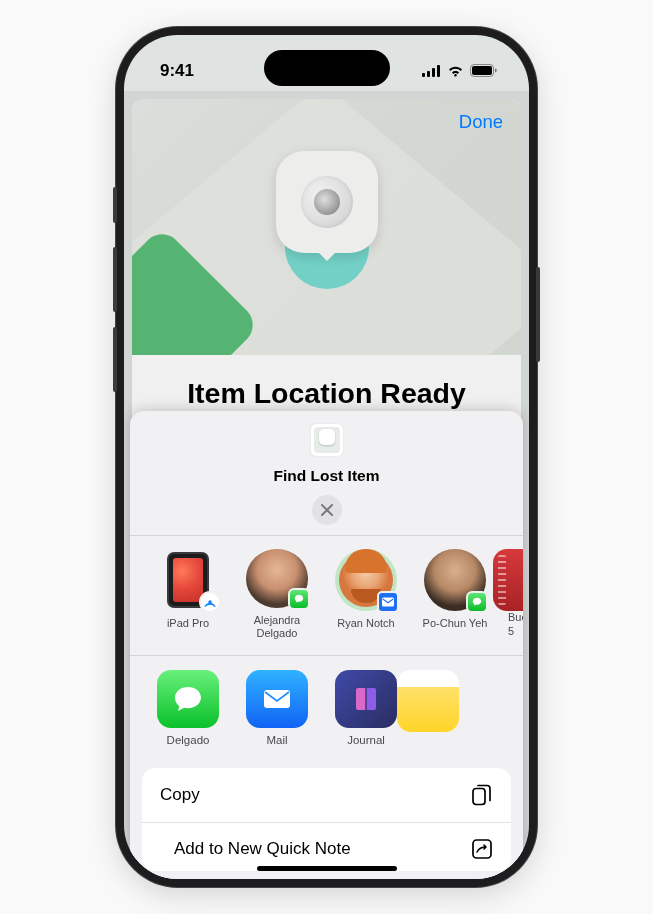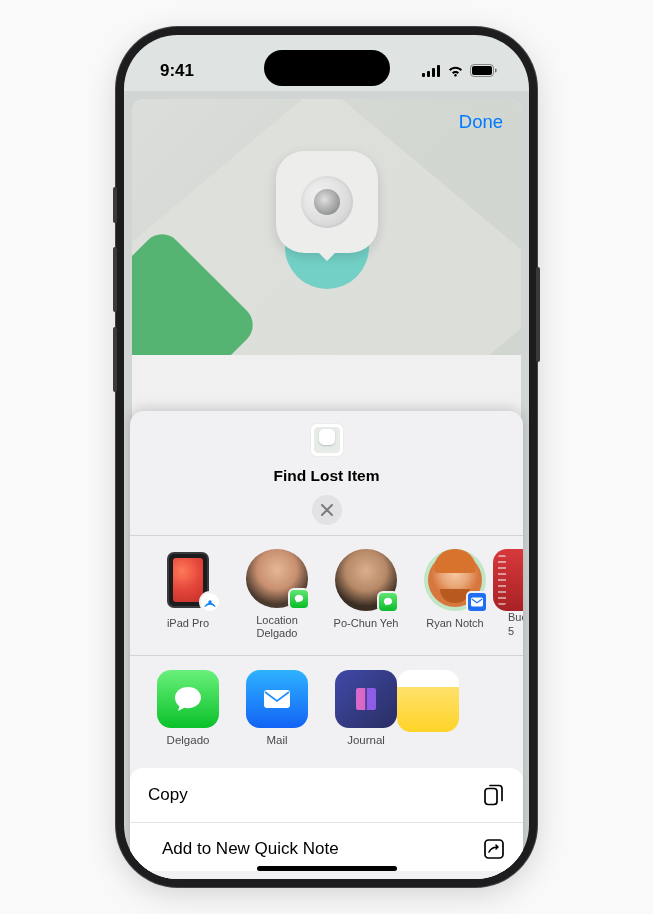--- a/index.html
+++ b/index.html
@@ -230,21 +230,21 @@
     display: flex; flex-direction: column; align-items: center;
     flex-shrink:0;
   }
   .app .app-icon {
     width: 62px; height: 62px; border-radius: 14px;
     margin-bottom: 6px;
     display:flex; align-items:center; justify-content:center;
   }
   .app-name { font-size: 11.5px; color:#49494c; }
   .actions {
-    margin: 8px 0;
+    margin: 8px 12px;
     background: #fff;
     border-radius: 13px;
     overflow:hidden;
   }
   .action {
     display: flex; justify-content: space-between; align-items: center;
     padding: 15px 18px;
     font-size: 17px;
     color:#000;
   }
@@ -332,20 +332,21 @@
         <span class="done-btn">Done</span>
         <div class="pin-wrap">
           <div class="pin-circle"></div>
           <div class="airtag-tile">
             <div class="airtag">
                 <div class="airtag-center"></div>
               </div>
           </div>
         </div>
       </div>
+      <div class="map-title">Item Location Ready</div>
     </div>
 
     <div class="dim"></div>
 
     <div class="share-sheet">
       <div class="sheet-header">
         <div class="link-thumb"></div>
         <div class="sheet-title">Find Lost Item</div>
         <div class="close-btn">
           <svg width="12" height="12" viewBox="0 0 12 12">
@@ -370,47 +371,47 @@
         </div>
 
         <div class="contact">
           <div class="avatar face1">
             <div class="badge imsg">
               <svg width="12" height="12" viewBox="0 0 20 20">
                   <path d="M10 3c4 0 7 2.6 7 5.8 0 3.2-3 5.8-7 5.8-.7 0-1.4-.1-2-.2L5 16l.7-2.3C4 12.5 3 10.8 3 8.8 3 5.6 6 3 10 3z" fill="#fff"></path>
                 </svg>
             </div>
           </div>
-          <div class="contact-name">Location Delgado</div>
-        </div>
-
-        <div class="contact">
-          <div class="avatar face2">
-            <div class="badge imsg">
-              <svg width="12" height="12" viewBox="0 0 20 20">
-                  <path d="M10 3c4 0 7 2.6 7 5.8 0 3.2-3 5.8-7 5.8-.7 0-1.4-.1-2-.2L5 16l.7-2.3C4 12.5 3 10.8 3 8.8 3 5.6 6 3 10 3z" fill="#fff"></path>
-                </svg>
-            </div>
-          </div>
-          <div class="contact-name">Po-Chun Yeh</div>
+          <div class="contact-name">Alejandra Delgado</div>
         </div>
 
         <div class="contact">
           <div class="avatar face3">
             <div class="memoji"></div>
             <div class="badge mail">
               <svg width="12" height="10" viewBox="0 0 16 12">
                   <rect x="0" y="0" width="16" height="12" rx="2" fill="#fff"></rect>
                   <path d="M1 2l7 5 7-5" stroke="#1f6ff5" stroke-width="1.5" fill="none"></path>
                 </svg>
             </div>
           </div>
           <div class="contact-name">Ryan Notch</div>
         </div>
 
+        <div class="contact">
+          <div class="avatar face2">
+            <div class="badge imsg">
+              <svg width="12" height="12" viewBox="0 0 20 20">
+                  <path d="M10 3c4 0 7 2.6 7 5.8 0 3.2-3 5.8-7 5.8-.7 0-1.4-.1-2-.2L5 16l.7-2.3C4 12.5 3 10.8 3 8.8 3 5.6 6 3 10 3z" fill="#fff"></path>
+                </svg>
+            </div>
+          </div>
+          <div class="contact-name">Po-Chun Yeh</div>
+        </div>
+
         <div class="contact" style="width:44px">
           <div class="partial-tile"></div>
           <div class="contact-name" style="width:40px;text-align:left;padding-left:4px">
             <span>Buen</span><br>
             <span>5</span>
           </div>
         </div>
       </div>
 
       <div class="divider"></div>

